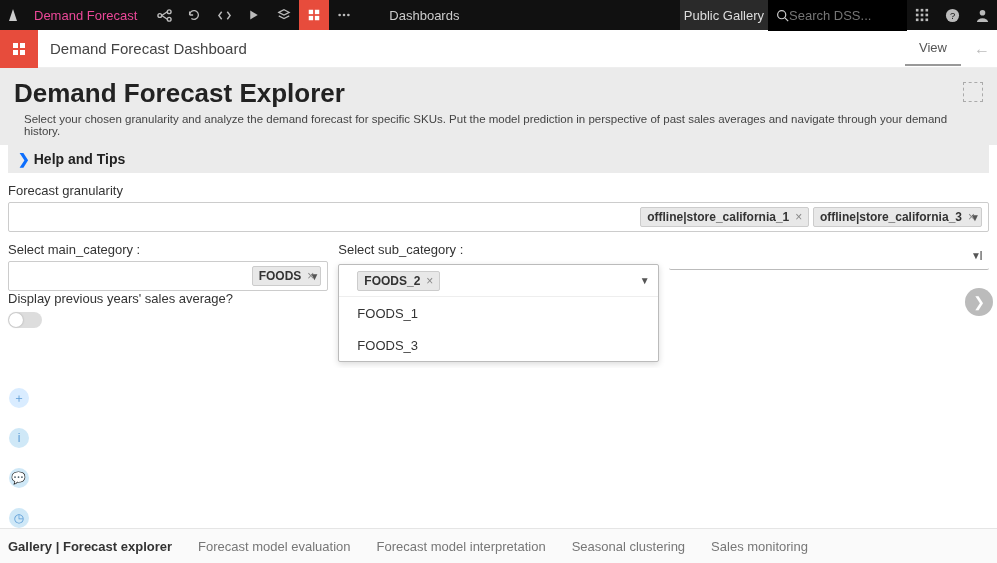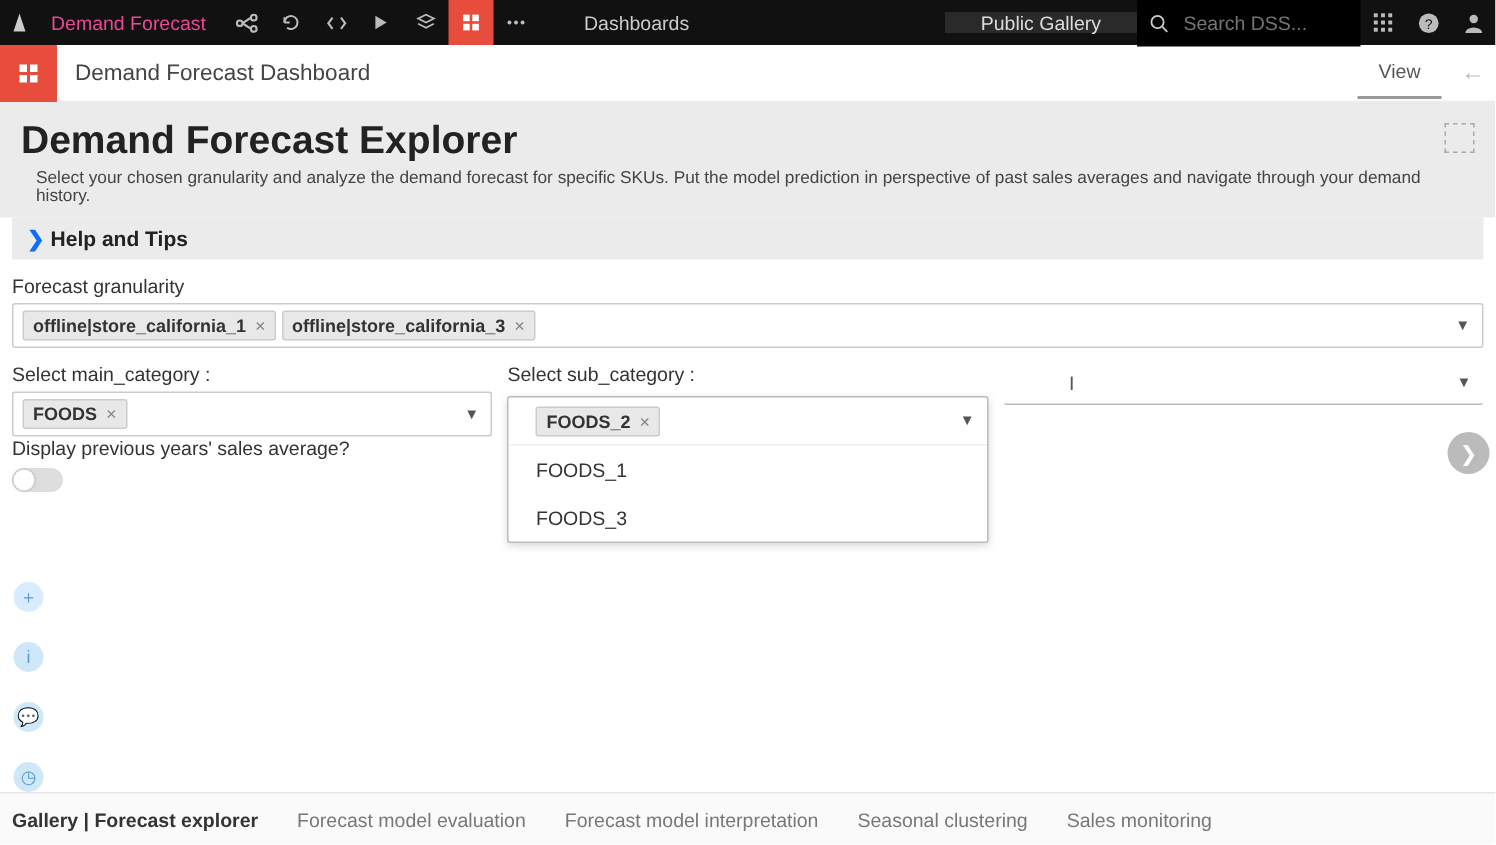--- a/index.html
+++ b/index.html
@@ -6,22 +6,22 @@
   html, body { width: 997px; height: 563px; font-family: -apple-system, BlinkMacSystemFont, "Segoe UI", Arial, sans-serif; overflow: hidden; background: #fff; }
   
   
   .topbar { height: 30px; background: #111; color: #fff; display: flex; align-items: center; font-size: 13px; position: relative; }
   .topbar .logo { width: 30px; height: 30px; display: flex; align-items: center; justify-content: center; }
   .topbar .project-name { padding: 0 12px 0 4px; font-weight: 500; color: #ec4899; }
   .topbar .icon-btn { width: 30px; height: 30px; display: flex; align-items: center; justify-content: center; color: #aaa; cursor: pointer; }
   .topbar .icon-btn.active { background: #e74c3c; color: #fff; }
   .topbar .breadcrumb { padding: 0 30px; color: #ccc; font-size: 13px; }
   .topbar .spacer { flex: 1; }
-  .topbar .tab-link { padding: 0 24px; height: 14px; display: flex; align-items: center; color: #ddd; background: #2a2a2a; cursor: pointer; }
-  .topbar .search-wrap { display: flex; align-items: center; background: #000; padding: 0 8px; height: 32px; color: #aaa; gap: 10px; }
+  .topbar .tab-link { padding: 0 4px; height: 30px; display: flex; align-items: center; color: #ddd; background: #2a2a2a; cursor: pointer; }
+  .topbar .search-wrap { display: flex; align-items: center; background: #000; padding: 0 8px; height: 32px; color: #aaa; gap: 0; }
   .topbar .search-wrap input { background: transparent; border: none; color: #ccc; outline: none; font-size: 13px; width: 110px; }
 
   
   .subhead { height: 38px; display: flex; align-items: center; border-bottom: 1px solid #eee; }
   .subhead .tile { width: 38px; height: 38px; background: #e74c3c; color: #fff; display: flex; align-items: center; justify-content: center; }
   .subhead .title { padding-left: 12px; font-size: 15px; color: #444; }
   .subhead .sp { flex: 1; }
   .subhead .view-btn { padding: 0 14px; height: 34px; display: flex; align-items: center; font-size: 13px; color: #555; border-bottom: 2px solid #999; margin-right: 6px; cursor: pointer; }
   .subhead .back-arrow { width: 30px; text-align: center; color: #bbb; cursor: pointer; }
 
@@ -34,21 +34,21 @@
   
   .panel-head { background: #ebebeb; padding: 10px 14px 4px 14px; position: relative; }
   .panel-head h1 { font-size: 26px; font-weight: 700; color: #222; }
   .panel-head .desc { font-size: 11.5px; color: #444; padding: 4px 0 4px 10px; }
   .panel-head .expand { position: absolute; top: 14px; right: 14px; width: 20px; height: 20px; border: 1px dashed #aaa; cursor: pointer; }
   .help-row { background: #ebebeb; margin: 0 8px; padding: 6px 10px; font-size: 14px; font-weight: 600; color: #222; display: flex; align-items: center; gap: 4px; cursor: pointer; }
   .help-row .chev { color: #0d6efd; font-weight: 700; }
 
   .form-area { padding: 10px 8px; font-size: 13px; color: #333; }
   .label { font-size: 13px; margin-bottom: 4px; }
-  .select-box { height: 30px; background: #fff; border: 1px solid #ccc; border-radius: 2px; display: flex; align-items: center; padding: 0 6px; position: relative; cursor: pointer; }
+  .select-box { height: 30px; background: #fff; border: 1px solid #ccc; border-radius: 2px; display: flex; align-items: center; padding: 0 6px; position: relative; cursor: pointer; justify-content: flex-end; }
   .select-box .caret { position: absolute; right: 8px; color: #555; font-size: 10px; }
   .chip { background: #e8e8e8; border: 1px solid #ccc; border-radius: 2px; padding: 2px 6px; font-size: 12px; color: #333; display: inline-flex; align-items: center; gap: 6px; font-weight: 600; }
   .chip .x { color: #888; font-size: 12px; cursor: pointer; font-weight: normal; }
 
   .row3 { display: flex; gap: 10px; margin-top: 10px; }
   .col3 { flex: 1; min-width: 0; position: relative; }
 
   
   .dropdown-open { position: absolute; top: 22px; left: 0; right: 0; background: #fff; border: 1px solid #bbb; border-radius: 2px; box-shadow: 0 2px 6px rgba(0,0,0,0.15); z-index: 10; overflow: hidden; }
   .dropdown-open .sel-row { height: 32px; display: flex; align-items: center; padding: 0 18px; border-bottom: 1px solid #eee; position: relative; }

